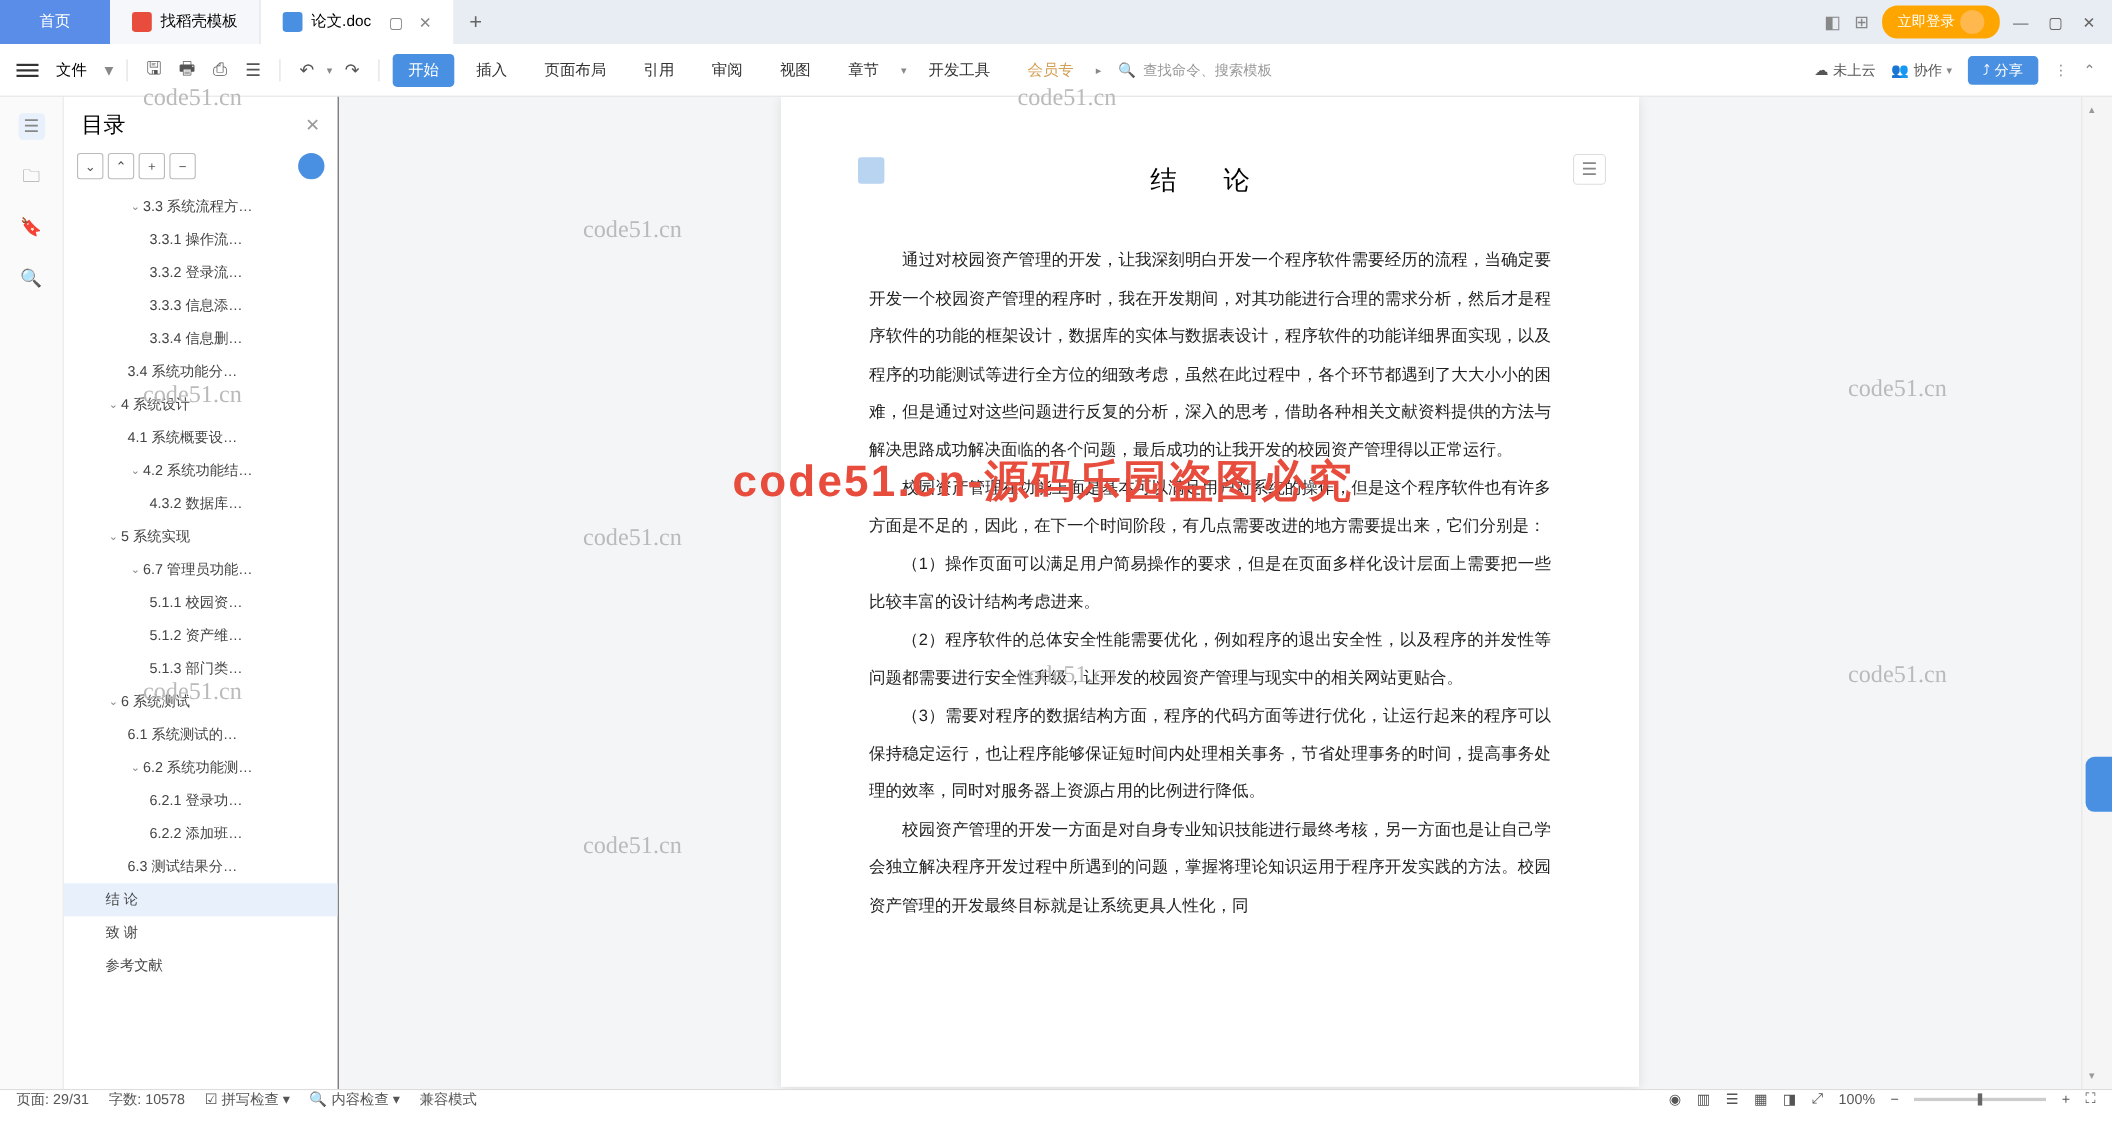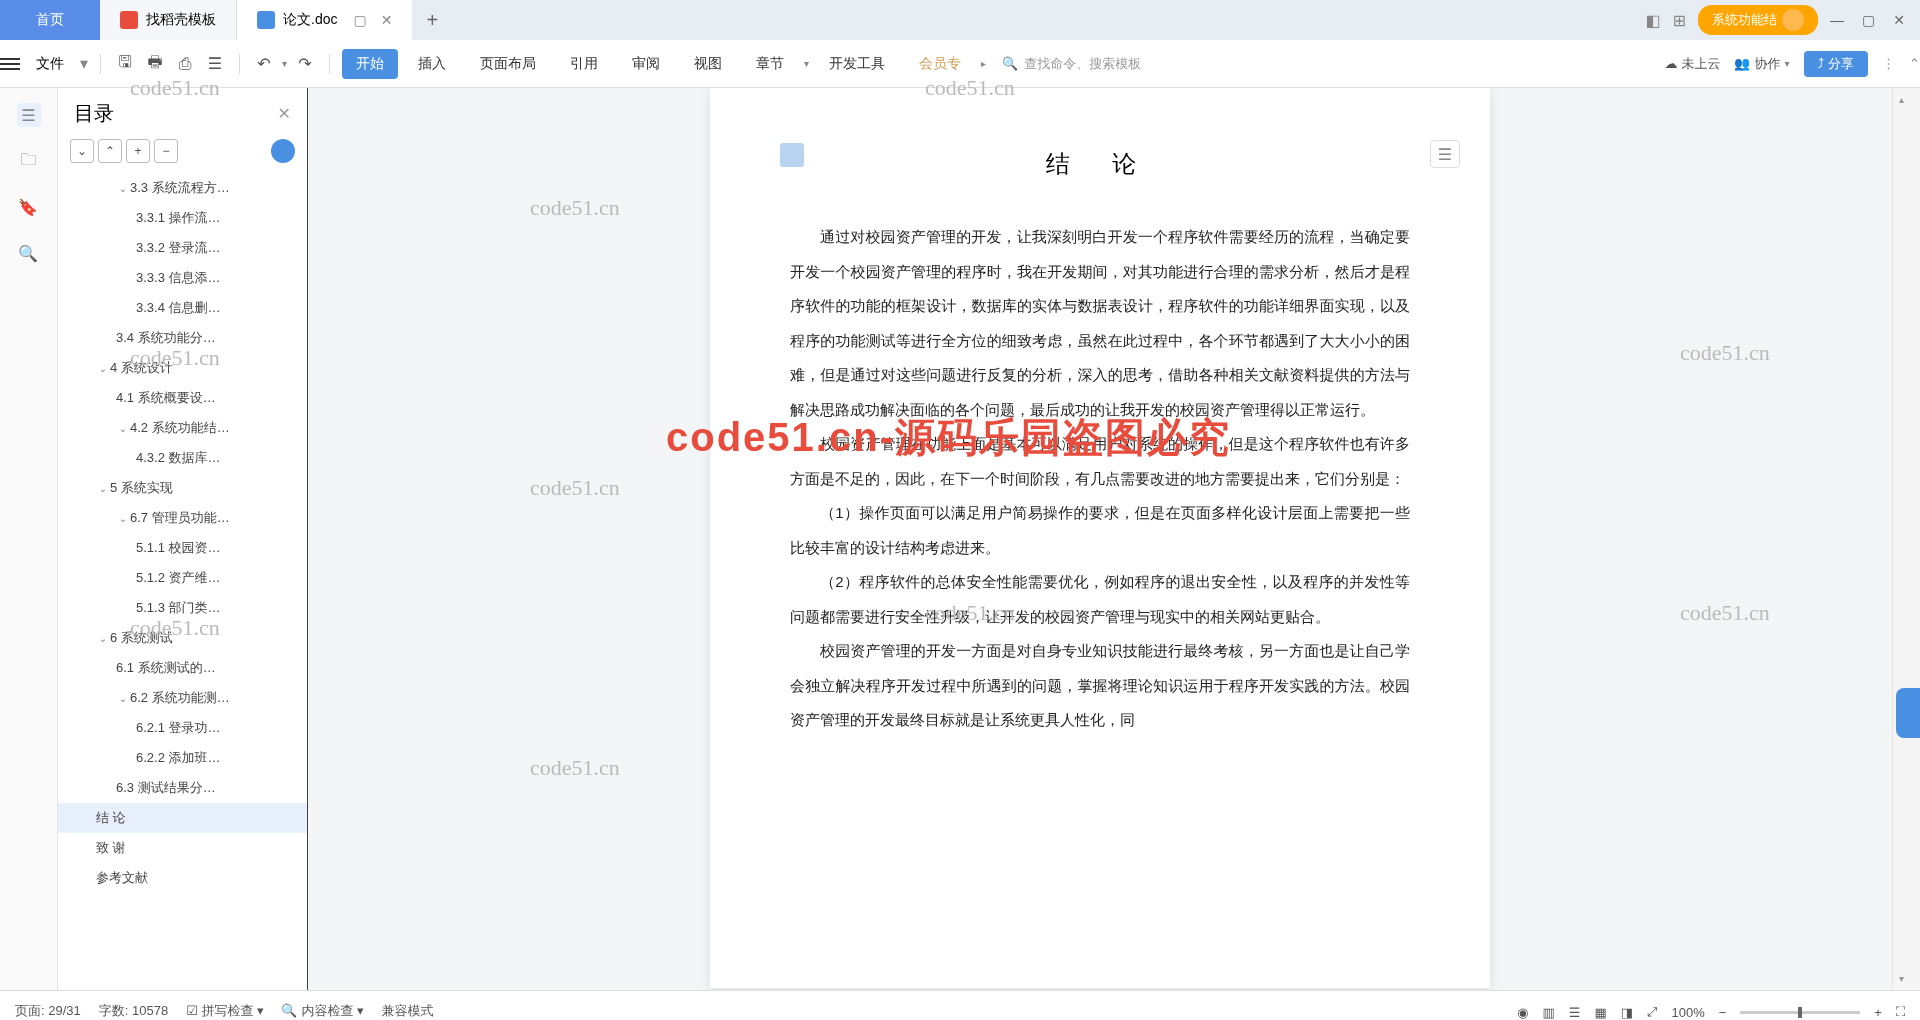--- a/index.html
+++ b/index.html
@@ -16,21 +16,21 @@
 .tab-icon-blue { background: #4a90e2; border-radius: 3px; }
 .tab-close { margin-left: 10px; color: #888; }
 .tab-controls { margin-left: 8px; display: flex; gap: 4px; color: #888; }
 .plus-tab { width: 40px; text-align: center; font-size: 20px; color: #666; }
 .right-controls { margin-left: auto; display: flex; align-items: center; gap: 12px; padding-right: 15px; }
 .login-btn { background: #ffa500; color: #fff; padding: 4px 14px; border-radius: 14px; font-size: 13px; display: flex; align-items: center; gap: 5px; }
 .avatar { width: 22px; height: 22px; background: #ffb84d; border-radius: 50%; }
 .win-btns { display: flex; gap: 18px; color: #666; font-size: 14px; }
 
 
-.ribbon { height: 48px; background: #fff; border-bottom: 1px solid #e0e0e0; display: flex; align-items: center; padding: 0 0; gap: 6px; }
+.ribbon { height: 48px; background: #fff; border-bottom: 1px solid #e0e0e0; display: flex; align-items: center; padding: 0 15px; gap: 6px; }
 .menu-icon { width: 20px; display: flex; flex-direction: column; gap: 3px; }
 .menu-icon span { height: 2px; background: #333; }
 .ribbon-file { font-size: 14px; padding: 0 10px; }
 .ribbon-icon { width: 24px; height: 24px; display: flex; align-items: center; justify-content: center; color: #555; font-size: 16px; }
 .ribbon-sep { width: 1px; height: 20px; background: #ddd; margin: 0 6px; }
 .ribbon-menu { font-size: 14px; padding: 6px 14px; color: #333; cursor: pointer; }
 .ribbon-menu-active { background: #4a90e2; color: #fff; border-radius: 4px; }
 .ribbon-search { margin-left: 10px; display: flex; align-items: center; gap: 6px; color: #999; font-size: 13px; }
 .ribbon-right { margin-left: auto; display: flex; align-items: center; gap: 14px; font-size: 13px; color: #555; }
 .cloud-status { display: flex; align-items: center; gap: 4px; }
@@ -61,21 +61,21 @@
 .page-handle { position: absolute; left: 70px; top: 55px; width: 24px; height: 24px; background: #b8d4f0; border-radius: 3px; }
 .doc-title { text-align: center; font-size: 24px; letter-spacing: 18px; margin-bottom: 40px; font-weight: 500;}
 .doc-para { font-size: 15px; line-height: 2.3; text-align: justify; text-indent: 2em; color: #222; }
 .float-menu { position: absolute; right: 30px; top: 52px; width: 30px; height: 28px; border: 1px solid #ddd; border-radius: 4px; display: flex; align-items: center; justify-content: center; color: #888;}
 
 .right-scroll { width: 28px; background: #f5f5f5; border-left: 1px solid #e5e5e5; position: relative; }
 .scroll-arrow { position: absolute; left: 6px; font-size: 10px; color: #999; }
 .right-tab { position: absolute; right: 0; top: 600px; width: 24px; height: 50px; background: #4a90e2; border-radius: 8px 0 0 8px; }
 
 
-.status-bar { height: 30px; border-top: 1px solid #ddd; background: #fff; display: flex; align-items: flex-end; padding: 0 15px; font-size: 13px; color: #555; gap: 18px; }
+.status-bar { height: 30px; border-top: 1px solid #ddd; background: #fff; display: flex; align-items: flex-start; padding: 0 15px; font-size: 13px; color: #555; gap: 18px; }
 .status-right { margin-left: auto; display: flex; align-items: center; gap: 14px; }
 .zoom-bar { width: 120px; height: 3px; background: #ccc; position: relative; }
 .zoom-thumb { position: absolute; left: 58px; top: -4px; width: 4px; height: 11px; background: #666; }
 
 
 .wm { position: absolute; color: #bababa; font-size: 22px; pointer-events: none; font-family: Liberation Serif, serif; }
 .big-wm { position: absolute; color: #e74c3c; font-size: 40px; font-weight: 600; pointer-events: none; letter-spacing: 2px;}
 </style>
 </head>
 <body>
@@ -94,21 +94,21 @@
     <span class="tab-controls">
       <span>▢</span>
       <span class="tab-close">✕</span>
     </span>
   </div>
   <div class="plus-tab">+</div>
   <div class="right-controls">
     <span style="color:#888">◧</span>
     <span style="color:#888">⊞</span>
     <div class="login-btn">
-      <span>系统功能结</span>
+      <span>立即登录</span>
       <span class="avatar"></span>
     </div>
     <div class="win-btns">
       <span>—</span>
       <span>▢</span>
       <span>✕</span>
     </div>
   </div>
 </div>
 
@@ -270,20 +270,21 @@
 
   <div class="doc-area">
     <div class="page">
       <div class="page-handle"></div>
       <div class="float-menu">☰</div>
       <div class="doc-title">结   论</div>
       <p class="doc-para">通过对校园资产管理的开发，让我深刻明白开发一个程序软件需要经历的流程，当确定要开发一个校园资产管理的程序时，我在开发期间，对其功能进行合理的需求分析，然后才是程序软件的功能的框架设计，数据库的实体与数据表设计，程序软件的功能详细界面实现，以及程序的功能测试等进行全方位的细致考虑，虽然在此过程中，各个环节都遇到了大大小小的困难，但是通过对这些问题进行反复的分析，深入的思考，借助各种相关文献资料提供的方法与解决思路成功解决面临的各个问题，最后成功的让我开发的校园资产管理得以正常运行。</p>
       <p class="doc-para">校园资产管理在功能上面是基本可以满足用户对系统的操作，但是这个程序软件也有许多方面是不足的，因此，在下一个时间阶段，有几点需要改进的地方需要提出来，它们分别是：</p>
       <p class="doc-para">（1）操作页面可以满足用户简易操作的要求，但是在页面多样化设计层面上需要把一些比较丰富的设计结构考虑进来。</p>
       <p class="doc-para">（2）程序软件的总体安全性能需要优化，例如程序的退出安全性，以及程序的并发性等问题都需要进行安全性升级，让开发的校园资产管理与现实中的相关网站更贴合。</p>
+      <p class="doc-para">（3）需要对程序的数据结构方面，程序的代码方面等进行优化，让运行起来的程序可以保持稳定运行，也让程序能够保证短时间内处理相关事务，节省处理事务的时间，提高事务处理的效率，同时对服务器上资源占用的比例进行降低。</p>
       <p class="doc-para">校园资产管理的开发一方面是对自身专业知识技能进行最终考核，另一方面也是让自己学会独立解决程序开发过程中所遇到的问题，掌握将理论知识运用于程序开发实践的方法。校园资产管理的开发最终目标就是让系统更具人性化，同</p>
     </div>
   </div>
 
   <div class="right-scroll">
     <span class="scroll-arrow" style="top:6px">▴</span>
     <span class="scroll-arrow" style="bottom:6px">▾</span>
   </div>
   <div class="right-tab"></div>
 

